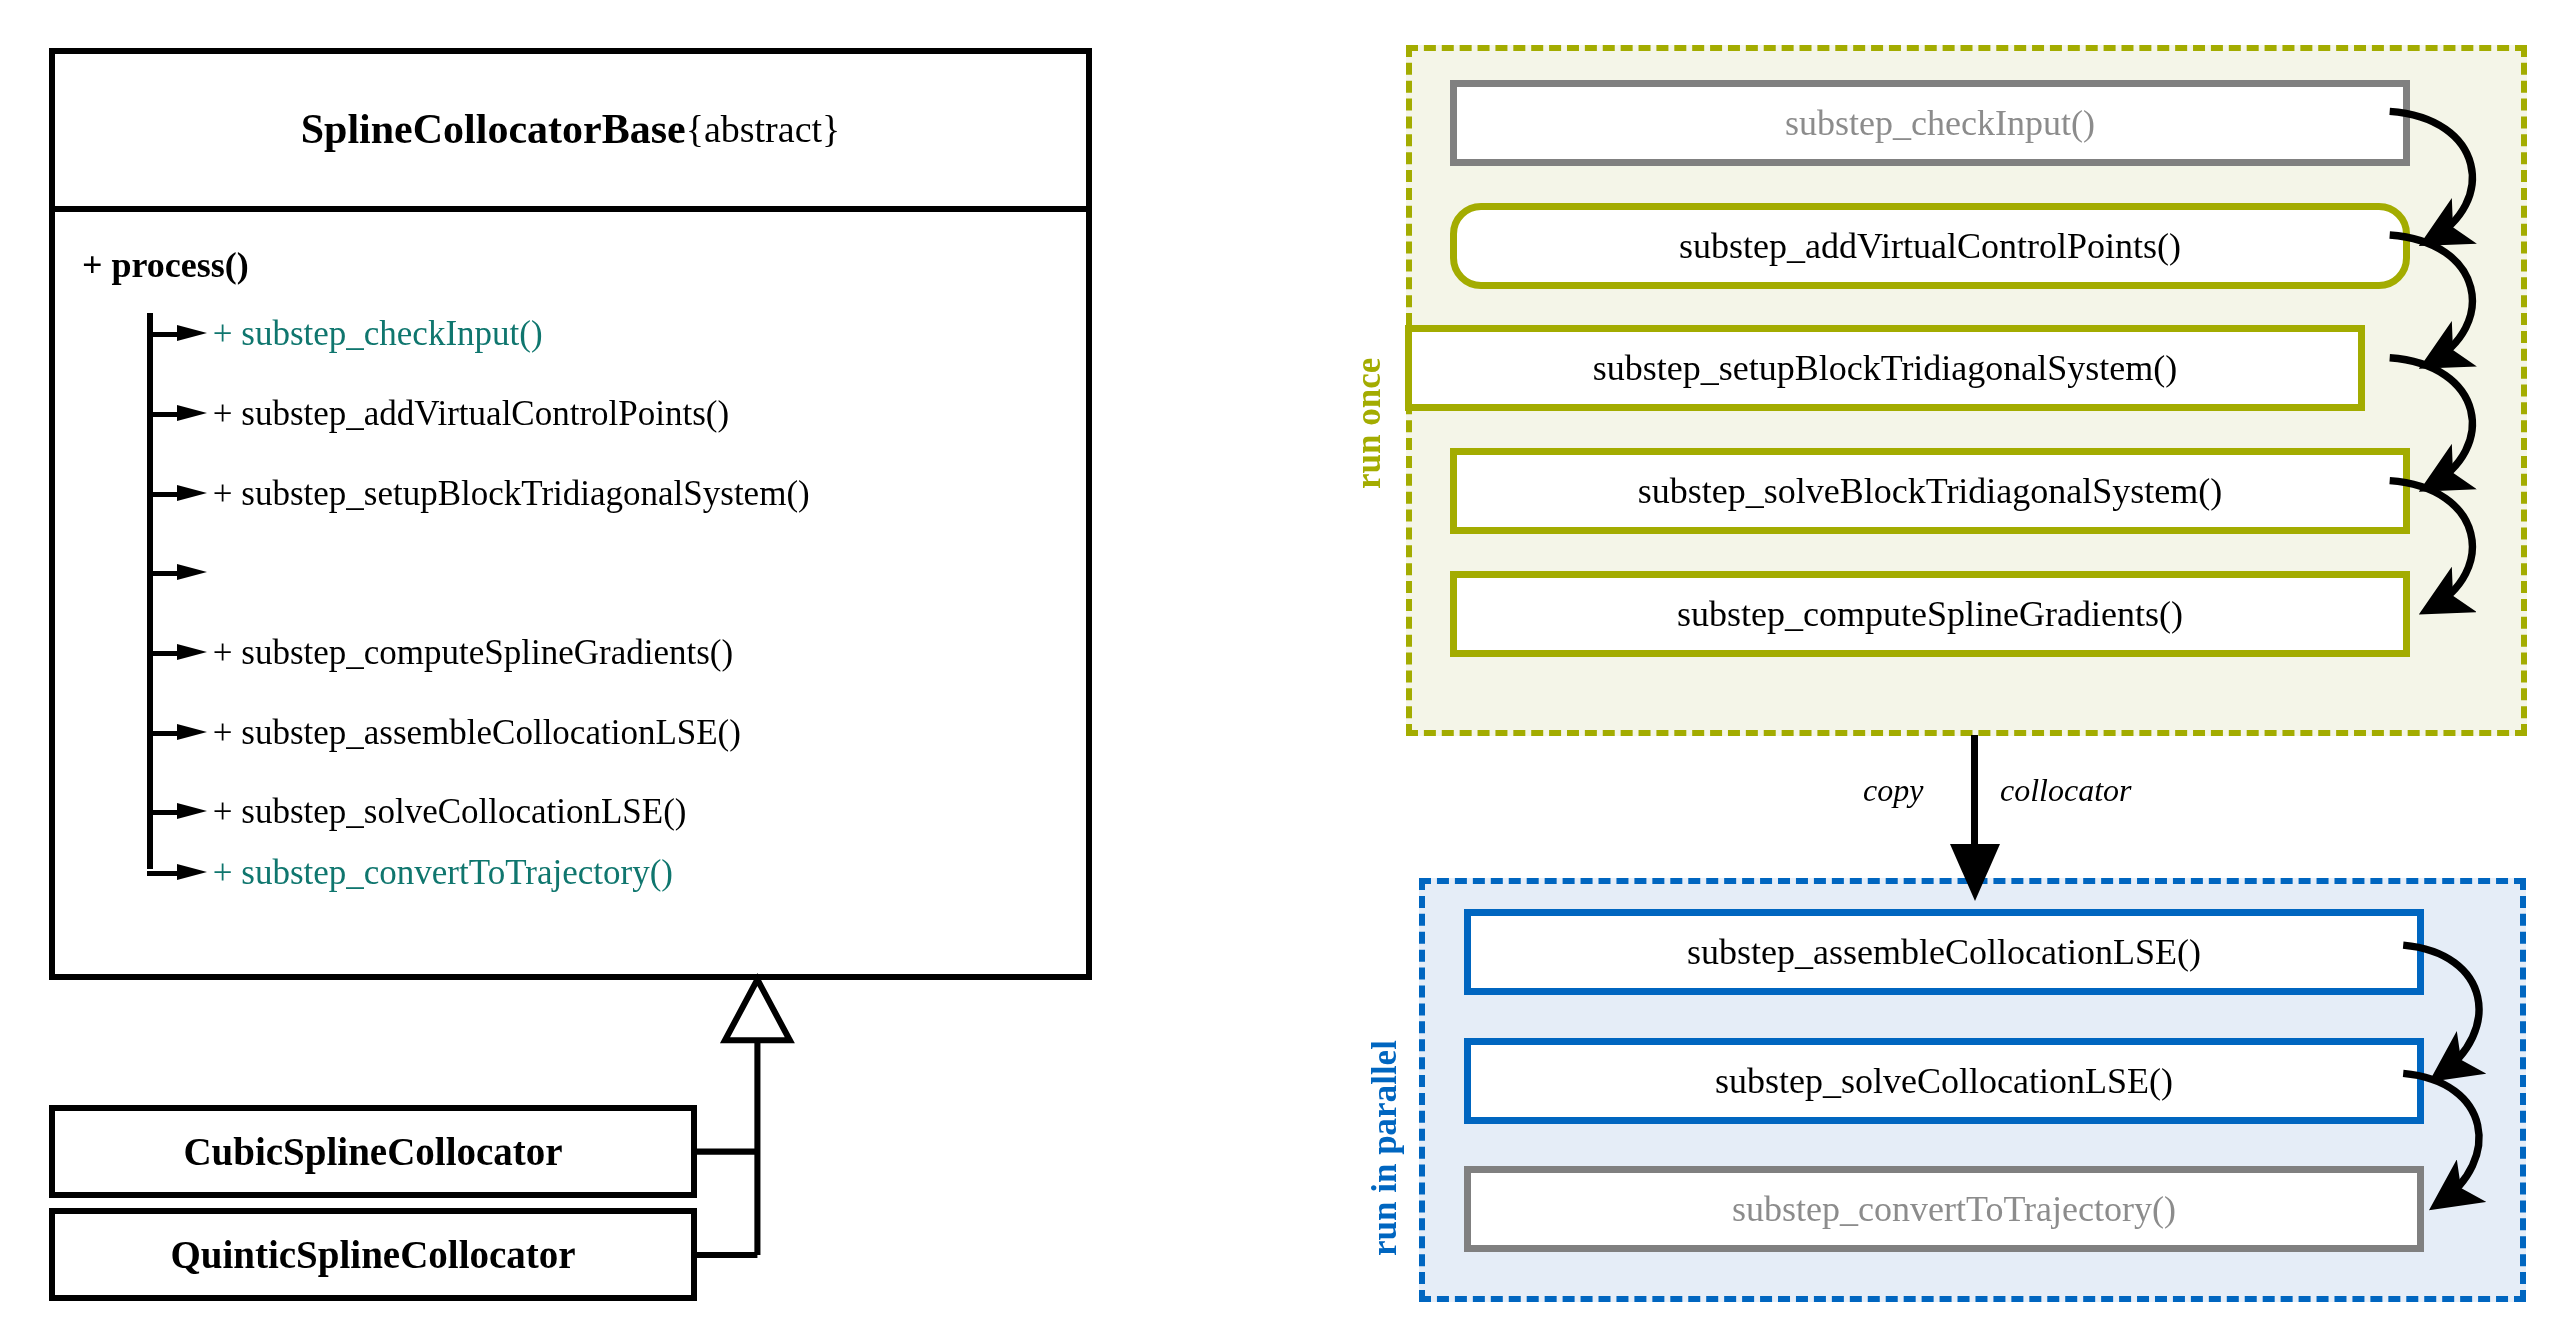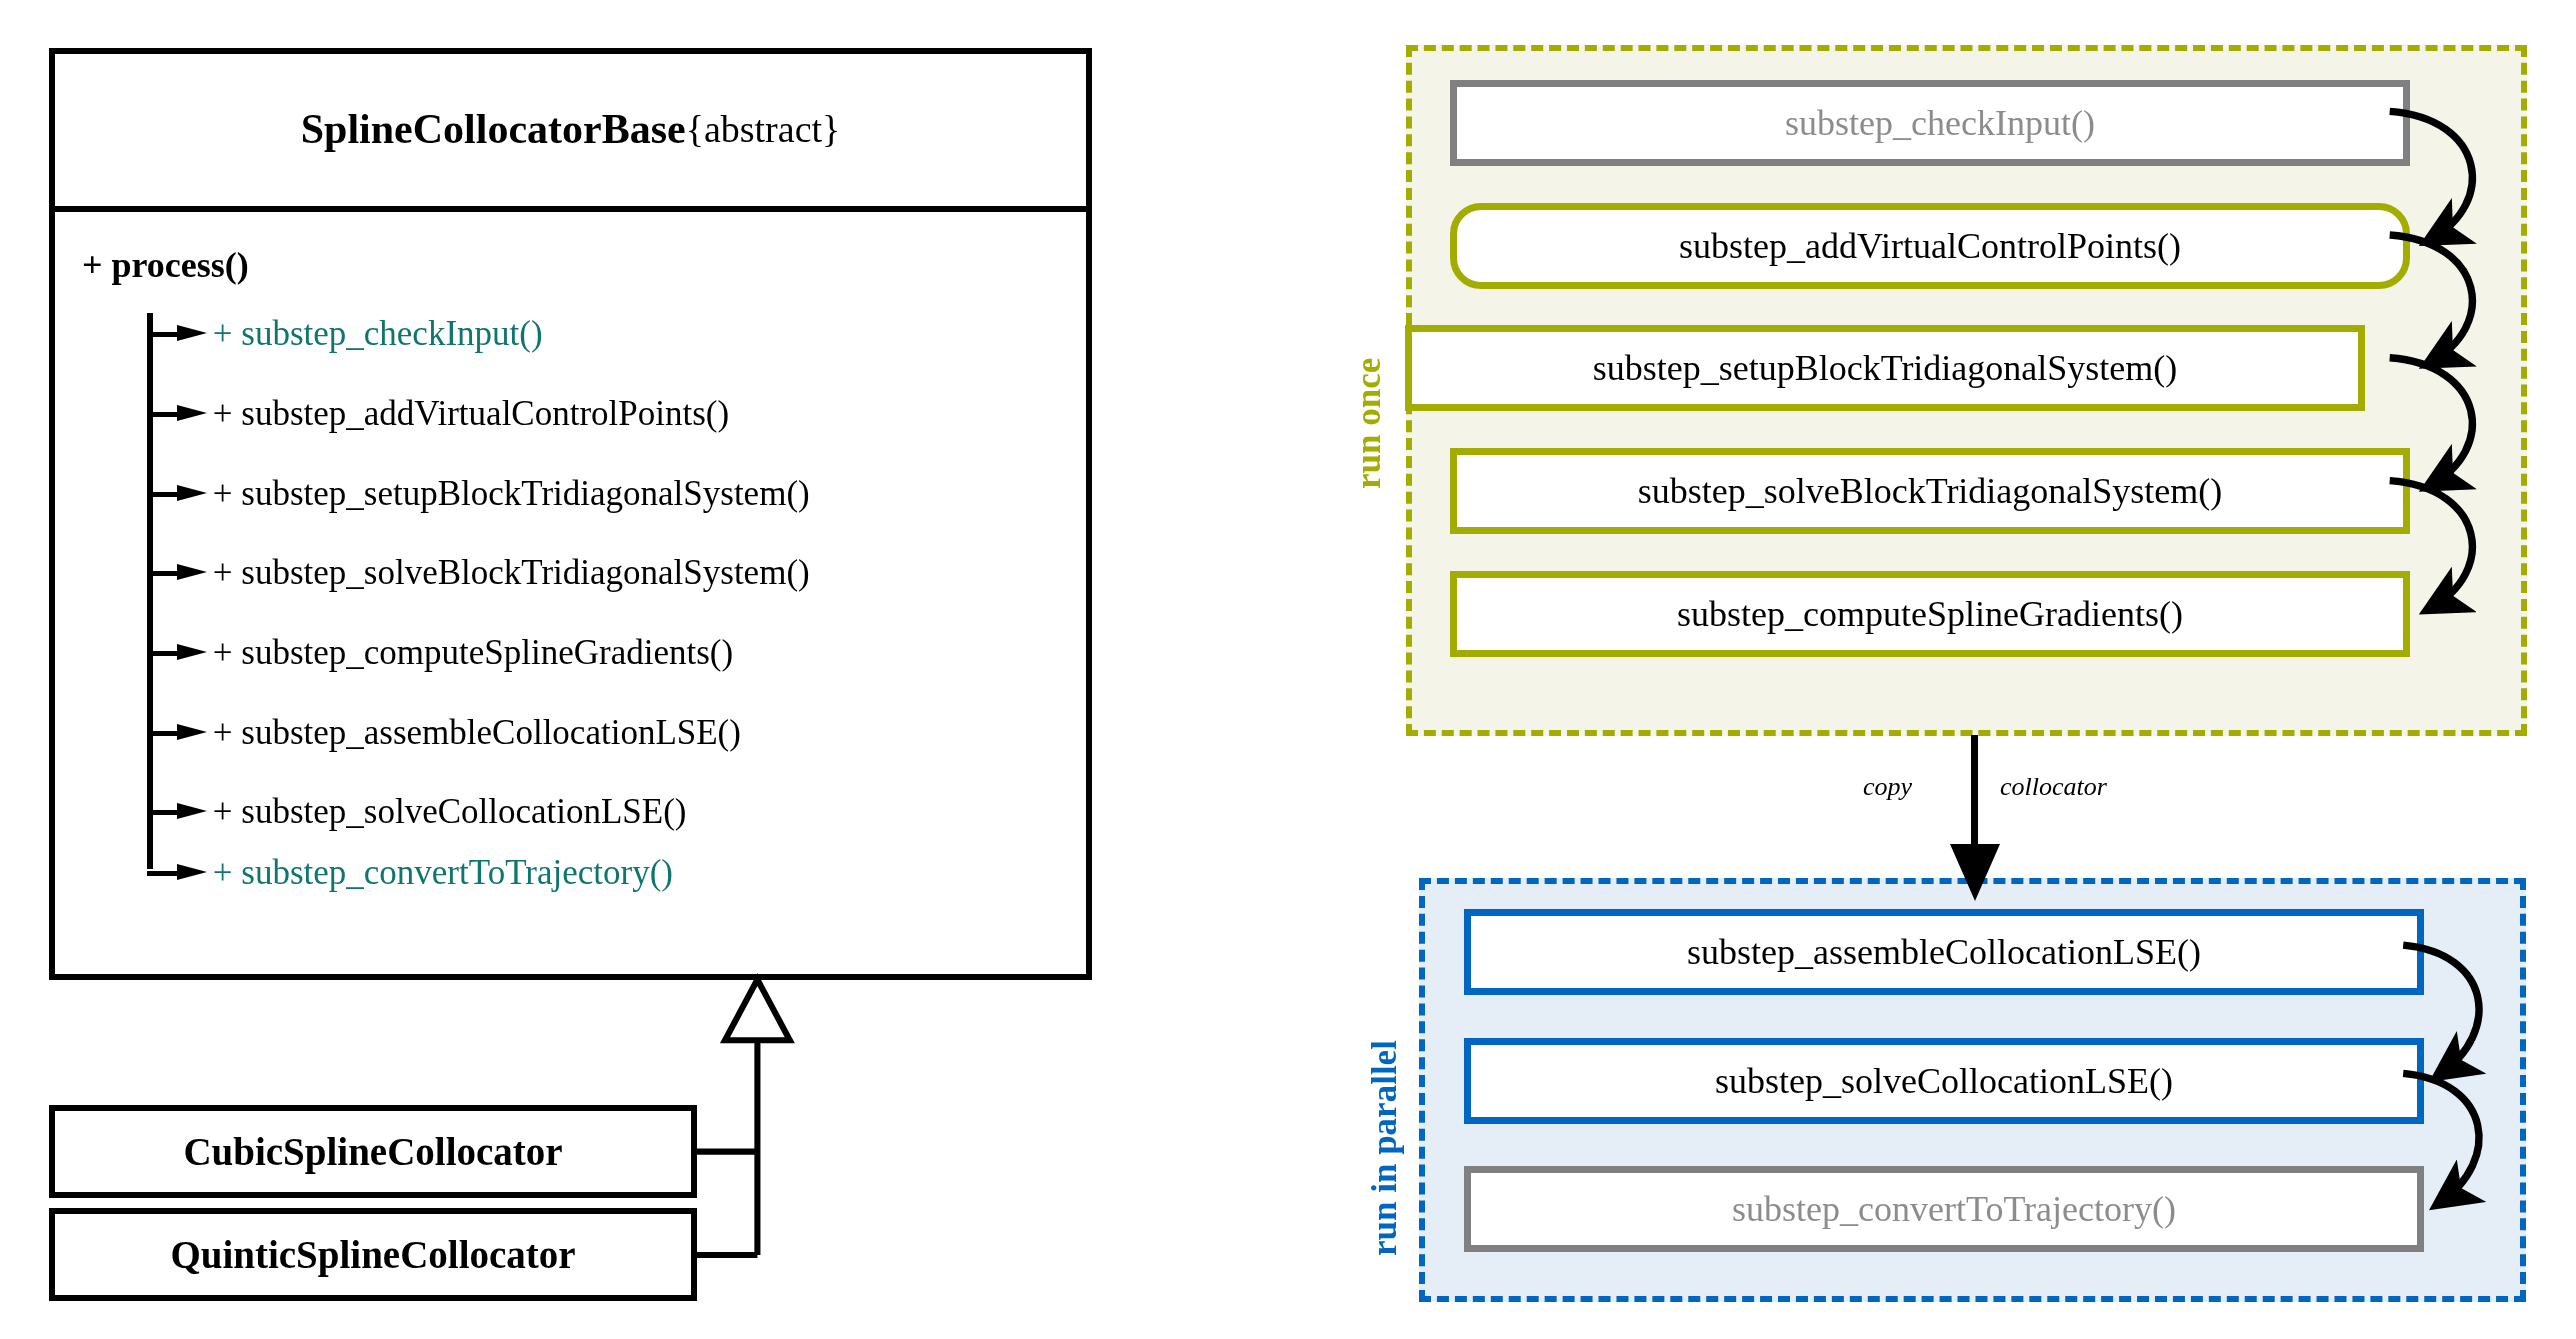--- a/index.html
+++ b/index.html
@@ -82,21 +82,21 @@
   .step.gray{border:7.4px solid #808080;color:#8c8c8c;padding-left:20px;}
 
   
   #copy-arrow{position:absolute;left:1971px;top:735px;width:6.8px;height:118px;background:#000;}
   #copy-arrow-head{
     position:absolute;left:1950px;top:844px;width:0;height:0;
     border-left:25px solid transparent;border-right:25px solid transparent;
     border-top:57px solid #000;
   }
   .edge-label{
-    position:absolute;font-size:26px;font-style:italic;color:#000;white-space:nowrap;
+    position:absolute;font-size:32px;font-style:italic;color:#000;white-space:nowrap;
   }
   #label-copy{left:1863px;top:772px;}
   #label-collocator{left:2000px;top:772px;}
 </style>
 </head>
 <body>
 
 <div class="canvas">
 
   <div class="uml-box" id="class-base">
@@ -130,21 +130,20 @@
             <span class="head"></span>
         </span>
         <span class="op-label">+ substep_setupBlockTridiagonalSystem()</span>
       </div>
 
       <div class="op-row" style="top:340px">
         <span class="op-arrow">
           <span class="stem"></span>
             <span class="head"></span>
         </span>
-        <span class="op-label">+ substep_solveBlockTridiagonalSystem()</span>
       </div>
 
       <div class="op-row" style="top:420px">
         <span class="op-arrow">
           <span class="stem"></span>
             <span class="head"></span>
         </span>
         <span class="op-label">+ substep_computeSplineGradients()</span>
       </div>
 

